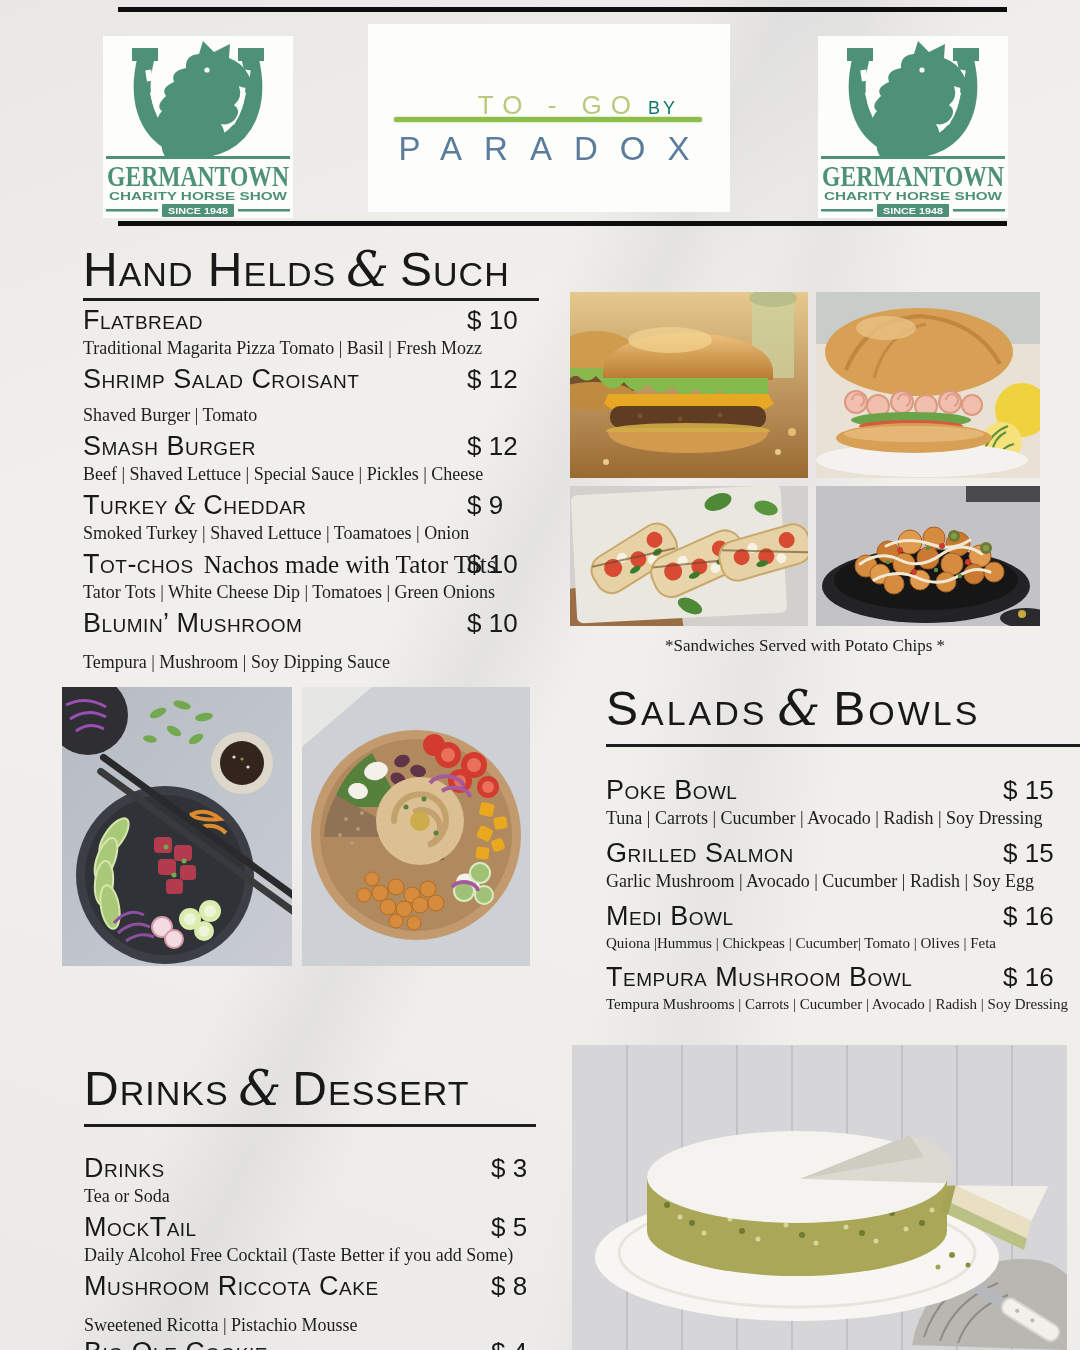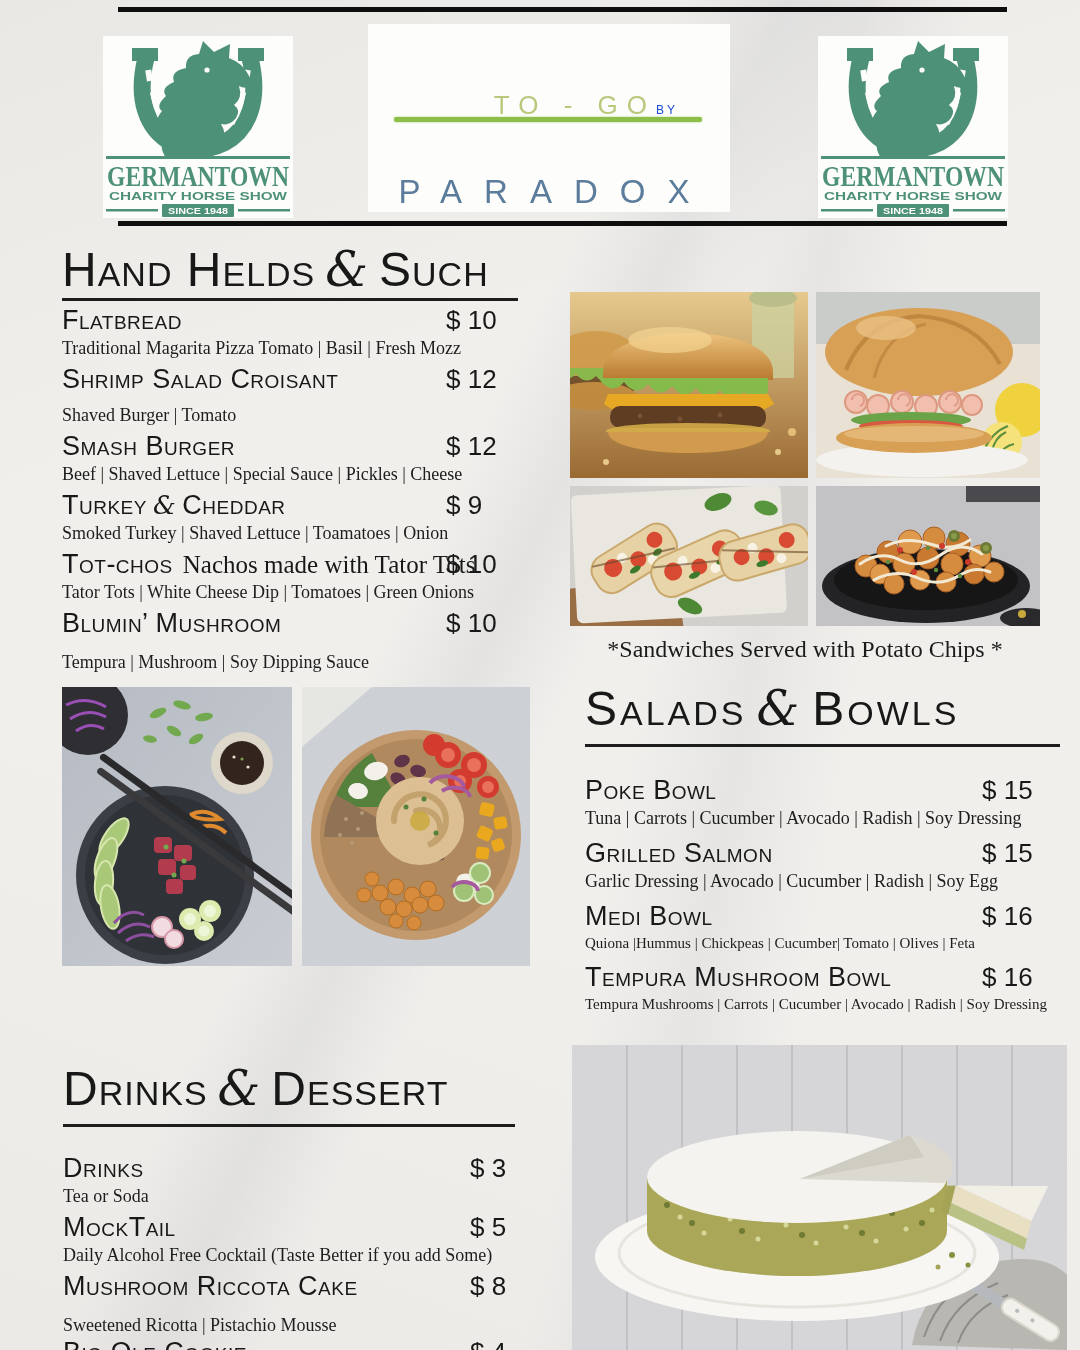--- a/index.html
+++ b/index.html
@@ -18,25 +18,25 @@
   }
   .rule { position:absolute; left:118px; width:889px; height:5px; background:#0e0e0e; }
   .logo-box { position:absolute; background:#fdfdfc; }
   .logo-left  { left:103px; top:36px; width:190px; height:182px; }
   .logo-right { left:818px; top:36px; width:190px; height:182px; }
   .logo-center{ left:368px; top:24px; width:362px; height:188px; }
   .logo-box svg { width:100%; height:100%; display:block; }
 
   .togo-row { position:absolute; right:52px; top:66px; white-space:nowrap; }
   .togo { color:#b9c97c; font-size:26px; letter-spacing:9px; }
-  .togo-by { color:#1d4ed8; font-size:12px; letter-spacing:3px; margin-left:0; }
+  .togo-by { color:#0f766e; font-size:18px; letter-spacing:3px; margin-left:8px; }
   .green-line { position:absolute; left:26px; right:28px; top:93px; height:5px; background:#8cbf4a; border-radius:2px; box-shadow:0 0 2px rgba(140,191,74,.8); }
-  .brand { position:absolute; left:12px; right:0; top:106px; text-align:center; color:#5b7c9b; font-size:33px; letter-spacing:22px; font-weight:400;margin-top:43px; }
-
-  .section { position:absolute; }
+  .brand { position:absolute; left:12px; right:0; top:106px; text-align:center; color:#5b7c9b; font-size:33px; letter-spacing:22px; font-weight:400; }
+
+  .section { position:absolute;margin-left:21px; }
   #hand-helds { left:62px; top:244px; width:456px; }
   #salads     { left:585px; top:683px; width:475px; }
   #drinks     { left:63px; top:1063px; width:452px; }
 
   .sec-title { font-variant:small-caps; font-size:48px; line-height:1.05; letter-spacing:1px; white-space:nowrap; }
   #salads .sec-title { letter-spacing:3px; }
   .amp { font-family:"DejaVu Serif", serif; font-style:italic; font-variant:normal; margin:0 10px; }
   .sec-underline { height:3px; background:#1d1d1d; margin-top:3px; }
   #salads .sec-underline, #drinks .sec-underline { margin-top:10px; }
   .items { margin-top:4px; }
@@ -59,21 +59,21 @@
   #salads .menu-row:nth-child(3) .item-desc,
   #salads .menu-row:nth-child(4) .item-desc { font-size:15px; line-height:22px; }
   #drinks .menu-row:nth-child(3) .item-desc { margin-top:12px; }
   #drinks .menu-row:nth-child(3) { margin-bottom:0; }
 
   .photo { overflow:hidden; }
   .photo svg { width:100%; height:100%; display:block; }
   .sandwich-grid { position:absolute; left:570px; top:292px; width:470px;
     display:grid; grid-template-columns:238px 224px; grid-template-rows:186px 140px; gap:8px; }
   .sandwich-note { position:absolute; left:570px; top:636px; width:470px; text-align:center;
-    font-family:"Liberation Serif", serif; font-size:24px; color:#1b1b1b; }
+    font-family:"Liberation Serif", serif; font-size:17px; color:#1b1b1b; }
   .bowl-grid { position:absolute; left:62px; top:687px; width:468px;
     display:grid; grid-template-columns:230px 228px; grid-template-rows:279px; gap:10px; }
   .cake-photo { position:absolute; left:572px; top:1045px; width:495px; height:305px; }
 </style>
 </head>
 <body>
 
 <div class="page">
 
   <div class="rule" style="top:7px"></div>
@@ -391,21 +391,21 @@
           </div>
           <div class="item-desc">Tuna | Carrots | Cucumber | Avocado | Radish | Soy Dressing</div>
         </div>
         <div class="menu-row">
           <div class="row-top">
             <span class="name-wrap">
               <span class="item-name">Grilled Salmon</span>
             </span>
             <span class="item-price">$ 15</span>
           </div>
-          <div class="item-desc">Garlic Dressing | Avocado | Cucumber | Radish | Soy Egg</div>
+          <div class="item-desc">Garlic Mushroom | Avocado | Cucumber | Radish | Soy Egg</div>
         </div>
         <div class="menu-row">
           <div class="row-top">
             <span class="name-wrap">
               <span class="item-name">Medi Bowl</span>
             </span>
             <span class="item-price">$ 16</span>
           </div>
           <div class="item-desc">Quiona |Hummus | Chickpeas | Cucumber| Tomato | Olives | Feta</div>
         </div>

